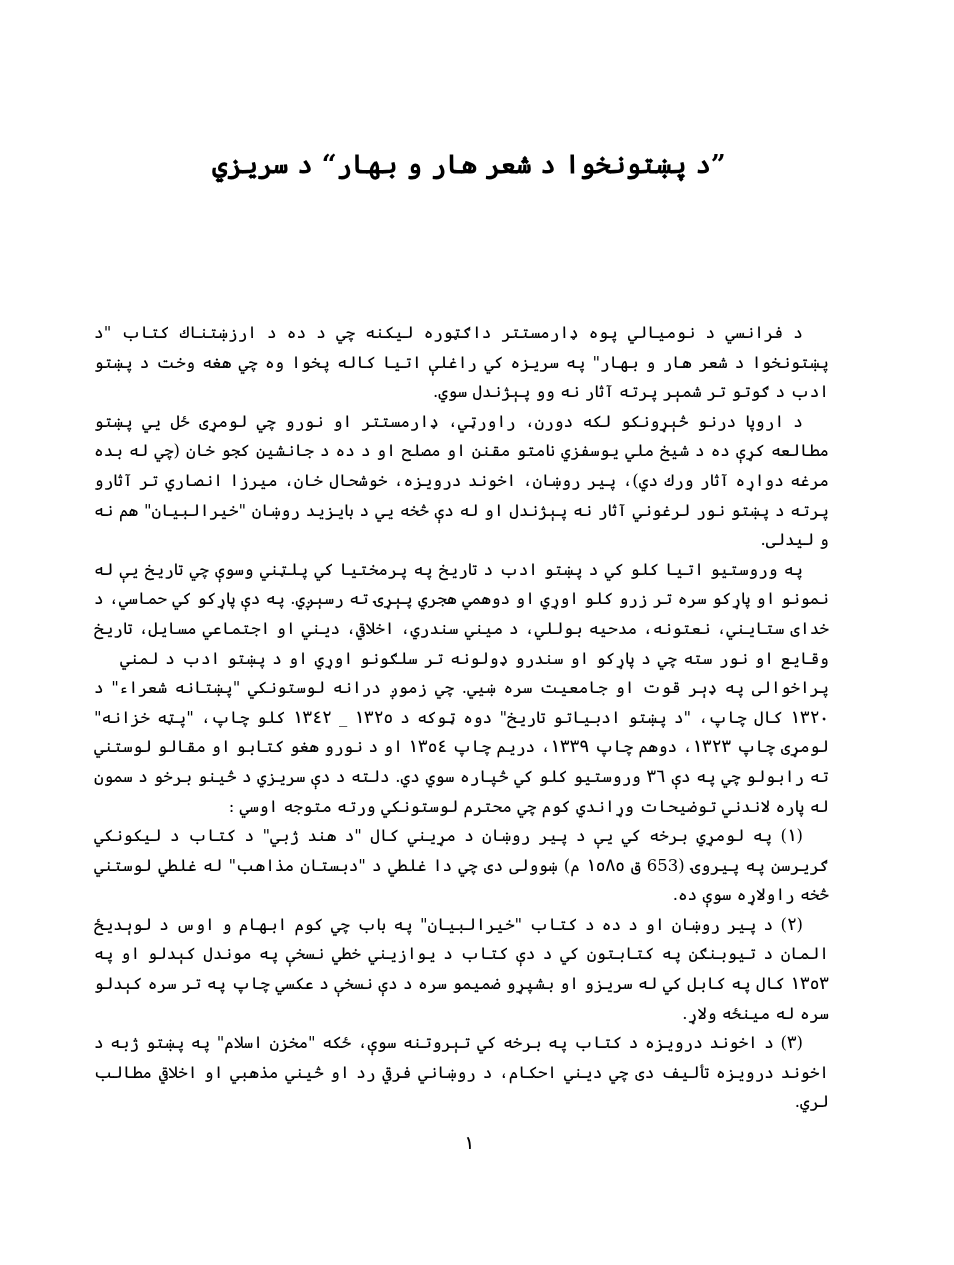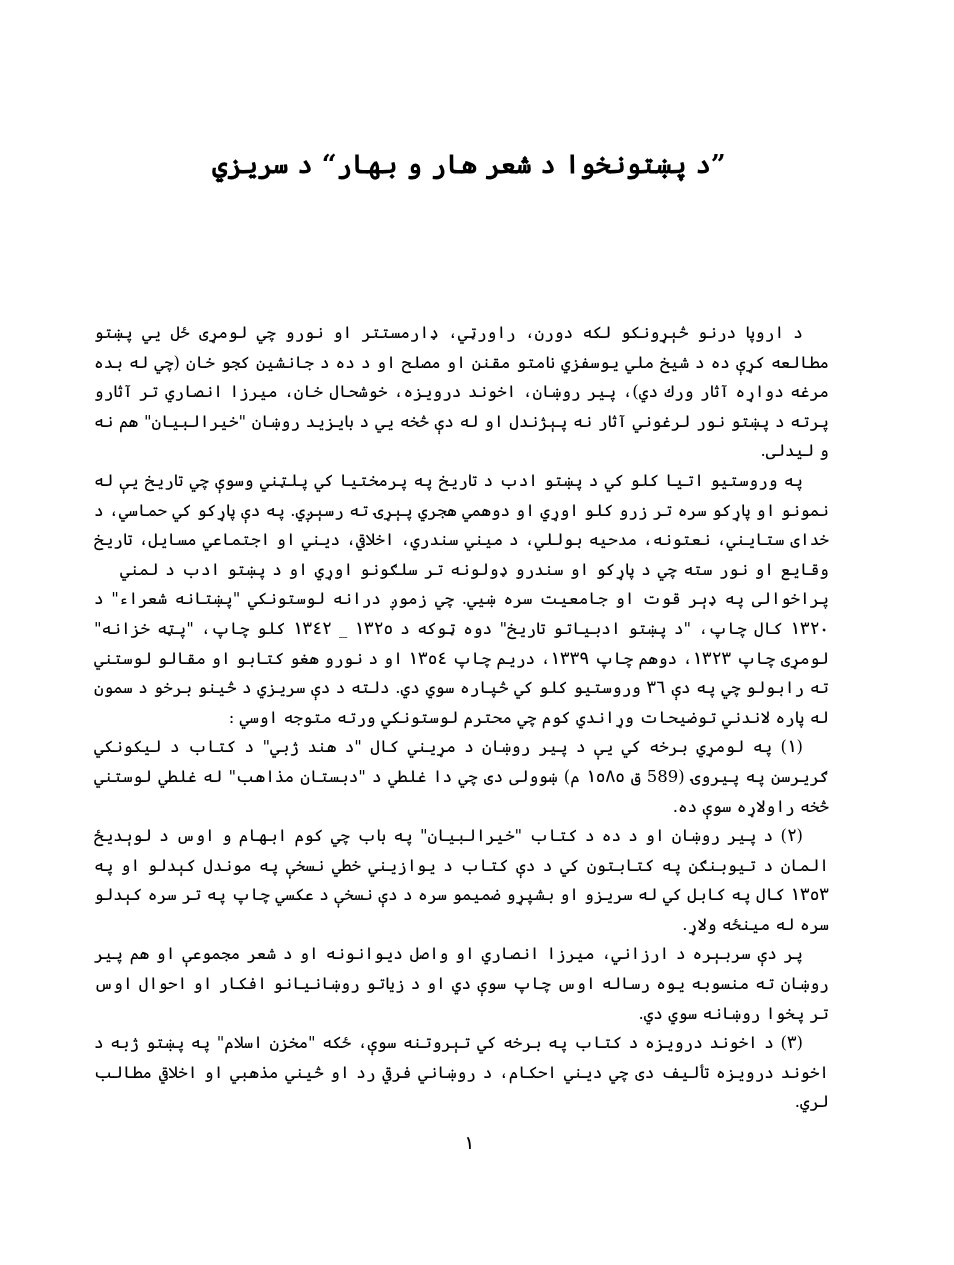--- a/index.html
+++ b/index.html
@@ -70,24 +70,24 @@
 </head>
 <body>
 
 <div class="page">
 
   <div class="doc-title">
     <span class="title-line">”د پښتونخوا د شعر هار و بهار“ د سريزي</span>
   </div>
 
   <div class="body-block">
+    <p>د فرانسي د نوميالي پوه ډارمستتر داګټوره ليکنه چي د ده د ارزښتناك كتاب "د پښتونخوا د شعر هار و بهار" په سريزه كي راغلې اتيا كاله پخوا وه چي هغه وخت د پښتو ادب د ګوتو تر شمېر پرته آثار نه وو پېژندل سوي.</p>
     <p>د اروپا درنو څېړونكو لكه دورن، راورټي، ډارمستتر او نورو چي لومړى ځل يي پښتو مطالعه كړې ده د شيخ ملي يوسفزي نامتو مقنن او مصلح او د ده د جانشين كجو خان (چي له بده مرغه دواړه آثار ورك دي)، پير روښان، اخوند درويزه، خوشحال خان، ميرزا انصاري تر آثارو پرته د پښتو نور لرغوني آثار نه پېژندل او له دې څخه يي د بايزيد روښان "خيرالبيان" هم نه و ليدلى.</p>
     <p>په وروستيو اتيا كلو كي د پښتو ادب د تاريخ په پرمختيا كي پلټني وسوې چي تاريخ يې له نمونو او پاړکو سره تر زرو كلو اوړي او دوهمي هجري پېړۍ ته رسېږي. په دې پاړکو كي حماسي، د خداى ستايني، نعتونه، مدحيه بوللي، د ميني سندري، اخلاقي، ديني او اجتماعي مسايل، تاريخ وقايع او نور سته چي د پاړکو او سندرو ډولونه تر سلګونو اوړي او د پښتو ادب د لمني<span class="gap-seq"></span> پراخوالى په ډېر قوت او جامعيت سره ښيي. چي زموږ درانه لوستونكي "پښتانه شعراء" د ١٣٢٠ كال چاپ، "د پښتو ادبياتو تاريخ" دوه ټوكه د ١٣٢٥ _ ١٣٤٢ كلو چاپ، "پټه خزانه" لومړى چاپ ١٣٢٣، دوهم چاپ ١٣٣٩، دريم چاپ ١٣٥٤ او د نورو هغو كتابو او مقالو لوستني ته رابولو چي په دې ٣٦ وروستيو كلو كي څپاره سوي دي. دلته د دې سريزي د څينو برخو د سمون له پاره لاندني توضيحات وړاندي كوم چي محترم لوستونكي ورته متوجه اوسي :</p>
-    <p>(١) په لومړي برخه كي يې د پير روښان د مړيني كال "د هند ژبي" د كتاب د ليكونكي ګريرسن په پيروۍ (589 ق ١٥٨٥ م) ښوولى دى چي دا غلطي د "دبستان مذاهب" له غلطي لوستني څخه راولاړه سوې ده.</p>
+    <p>(١) په لومړي برخه كي يې د پير روښان د مړيني كال "د هند ژبي" د كتاب د ليكونكي ګريرسن په پيروۍ (653 ق ١٥٨٥ م) ښوولى دى چي دا غلطي د "دبستان مذاهب" له غلطي لوستني څخه راولاړه سوې ده.</p>
     <p>(٢) د پير روښان او د ده د كتاب "خيرالبيان" په باب چي كوم ابهام و اوس د لوېديځ المان د تيوبنګن په كتابتون كي د دې كتاب د يوازيني خطي نسخې په موندل كېدلو او په ١٣٥٣ كال په كابل كي له سريزو او بشپړو ضميمو سره د دې نسخې د عكسي چاپ په تر سره كېدلو سره له مينځه ولاړ.</p>
-    <p>پر دې سربېره د ارزاني، ميرزا انصاري او واصل ديوانونه او د شعر مجموعې او هم پير روښان ته منسوبه يوه رساله اوس چاپ سوې دي او د زياتو روښانيانو افكار او احوال اوس تر پخوا روښانه سوي دي.</p>
     <p>(٣) د اخوند درويزه د كتاب په برخه كي تېروتنه سوې، ځكه "مخزن اسلام" په پښتو ژبه د اخوند درويزه تألیف دى چي ديني احكام، د روښاني فرقي رد او څيني مذهبي او اخلاقي مطالب لري.</p>
 
   </div>
 
   <div class="page-number">١</div>
 
 </div>
 
 </body></html>

